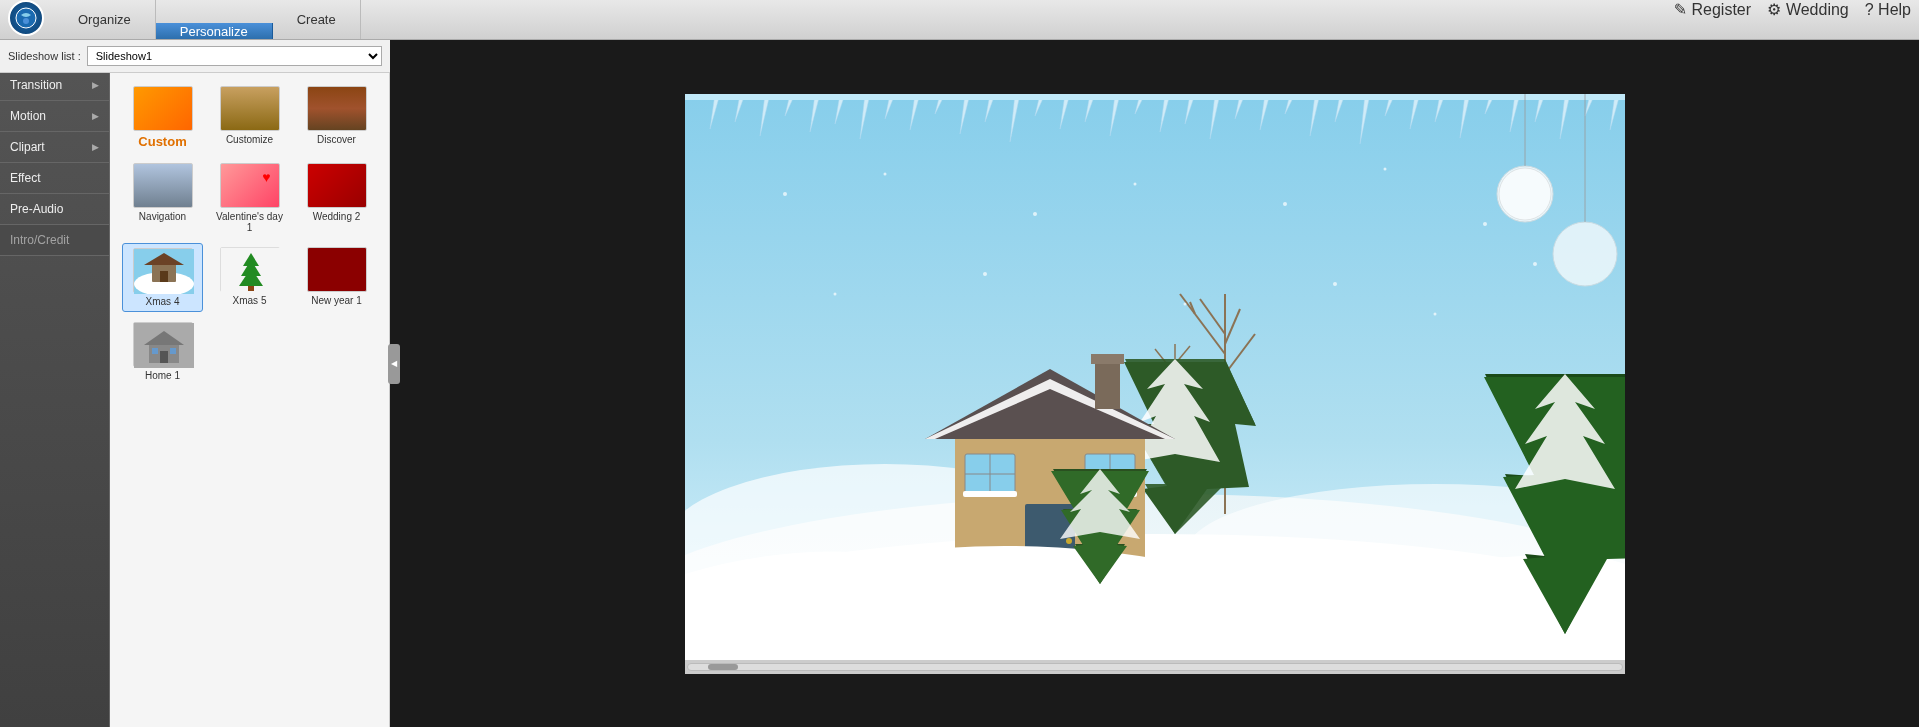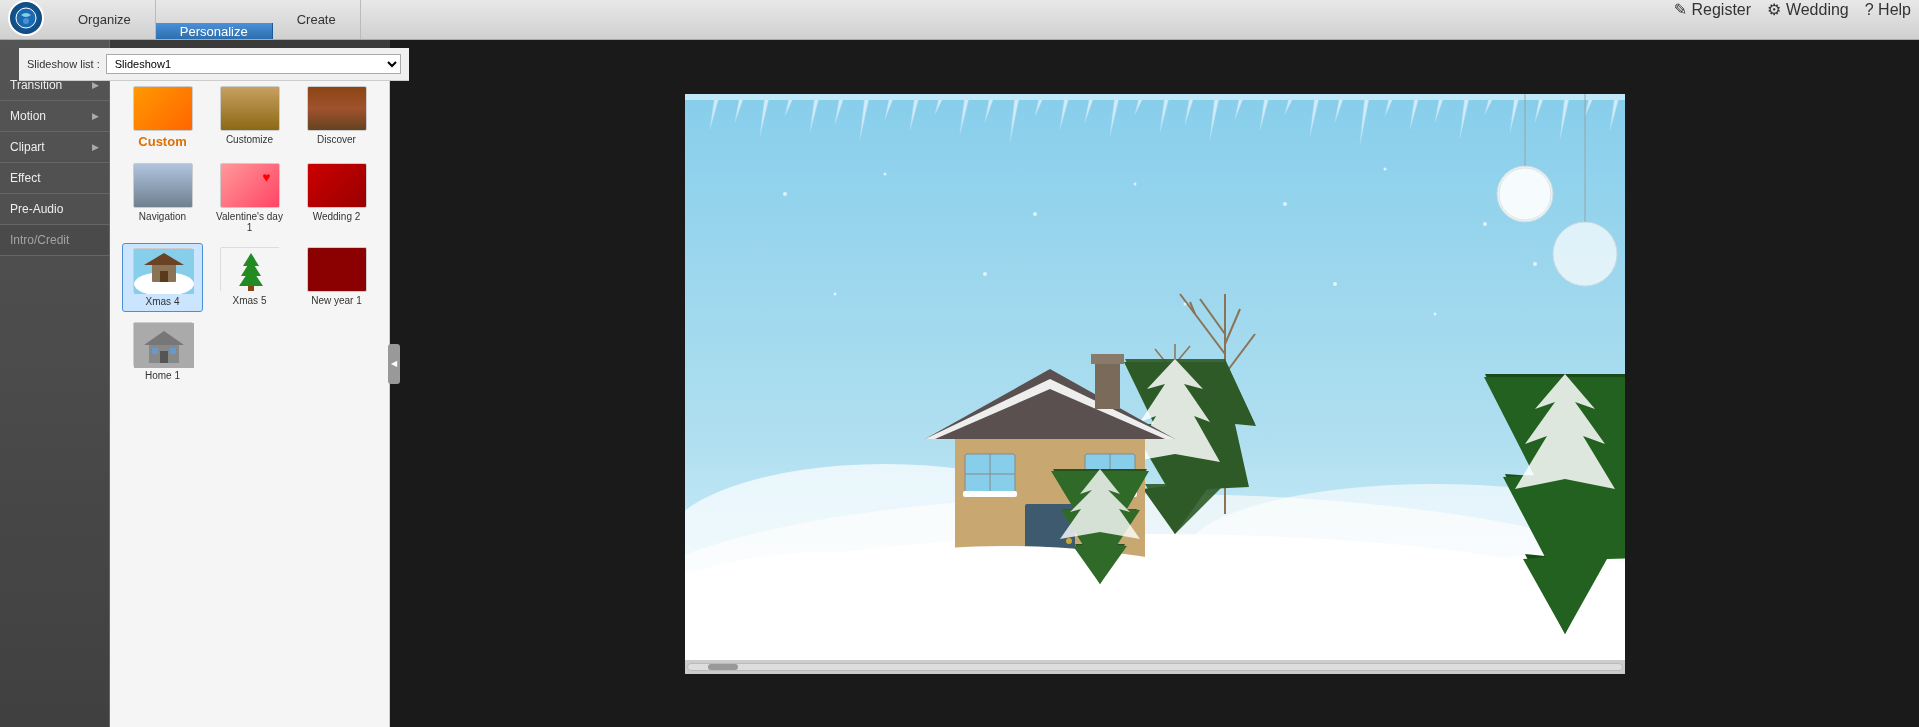--- a/index.html
+++ b/index.html
@@ -64,24 +64,23 @@
       background: #f0f0f0;
       padding: 6px 8px;
       display: flex;
       align-items: center;
       gap: 6px;
       font-size: 11px;
       color: #333;
       border-bottom: 1px solid #ccc;
       width: 390px; 
       position: absolute;
-      top: 48px;
+      top: 40px;
       left: 0;
       z-index: 10;
-      margin-left: 19px;
     }
     .slideshow-select {
       flex: 1;
       font-size: 11px;
       padding: 2px 4px;
       border: 1px solid #aaa;
       background: white;
     }
 
     .left-sidebar-inner {

